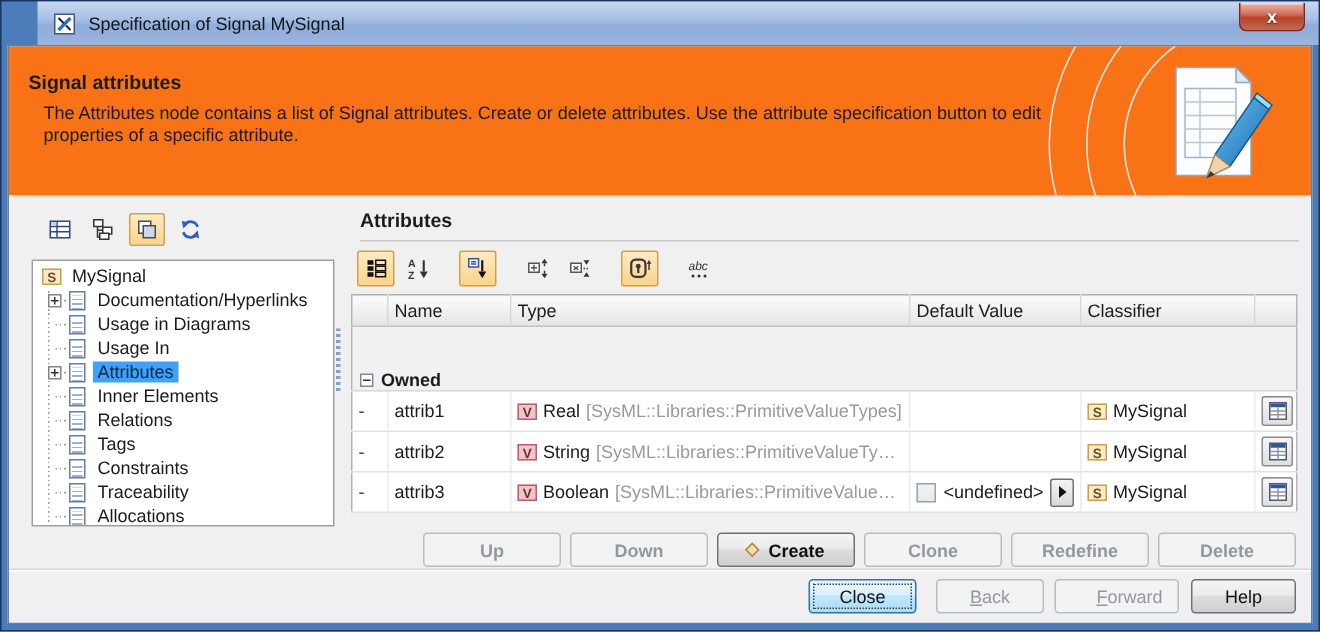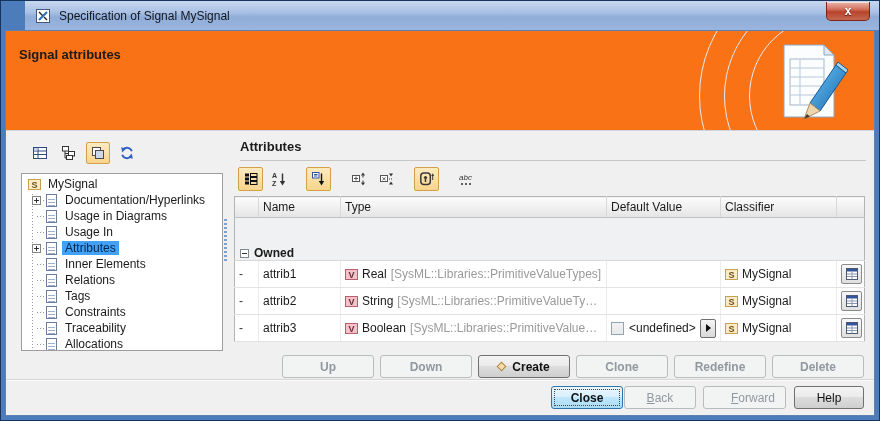--- a/index.html
+++ b/index.html
@@ -99,21 +99,21 @@
   .btn.enabled { border:1px solid #707070; background:linear-gradient(180deg,#f4f4f4,#ebebeb 45%,#dddddd 50%,#cfcfcf); color:#111; cursor:pointer; }
   .btn.disabled { border:1px solid #b9bcbf; background:#f2f3f3; color:#9298a0; }
   .diamond { width:7px; height:7px; background:#f6dcab; border:1px solid #ad8443; transform:rotate(45deg); margin-right:7px; flex:0 0 auto; }
 
   
   .footer { position:relative; height:36px; background:#f0f0f0; border-top:1px solid #d6d6d6; box-shadow:inset 0 1px 0 #fbfbfb; }
   .footer-btns { position:absolute; right:10px; top:6px; display:flex; align-items:center; }
   .footer .btn { min-width:72px; height:23px; }
   .btn-close { min-width:88px; border:1px solid #2f73a8 !important;
     background:linear-gradient(180deg,#eaf6fd,#d9f0fc 45%,#c0e7fb 50%,#a9dcf5) !important;
-    outline:1px dotted #444; outline-offset:-4px; margin-right:1px;font-weight:bold; }
+    outline:1px dotted #444; outline-offset:-4px; margin-right:13px; }
   .btn-back { margin-right:7px; } .btn-forward { margin-right:8px;padding-left:27px; }
   .u-first { display:block; } .u-first::first-letter { text-decoration:underline; }
   svg { display:block; }
 </style>
 </head>
 <body>
 
 <div class="window">
 
   <div class="titlebar">
@@ -130,20 +130,21 @@
     </div>
   </div>
 
   <div class="dialog-body">
 
     <div class="header">
       <div class="arc arc3"></div>
       <div class="arc arc1"></div>
       <div class="arc arc2"></div>
       <div class="header-title">Signal attributes</div>
+      <div class="header-desc">The Attributes node contains a list of Signal attributes. Create or delete attributes. Use the attribute specification button to edit properties of a specific attribute.</div>
       <div class="header-icon">
         <svg width="76" height="82" viewBox="0 0 76 82">
           <path d="M8 4 H48 L58 14 V76 H8 Z" fill="#fcfdfe" stroke="#8fa6c0"></path>
           <path d="M48 4 L48 14 H58 Z" fill="#dde8f3" stroke="#8fa6c0"></path>
           <rect x="14" y="18" width="34" height="46" fill="none" stroke="#a3b5c9"></rect>
           <path d="M14 27 h34 M14 36 h34 M14 45 h34 M14 54 h34 M24 18 v46" stroke="#b9c8d8"></path>
           <defs>
               <linearGradient id="pg" x1="0" y1="0" x2="1" y2="1">
             <stop offset="0" stop-color="#6fc6f2"></stop>
                 <stop offset="1" stop-color="#1466b0"></stop>

